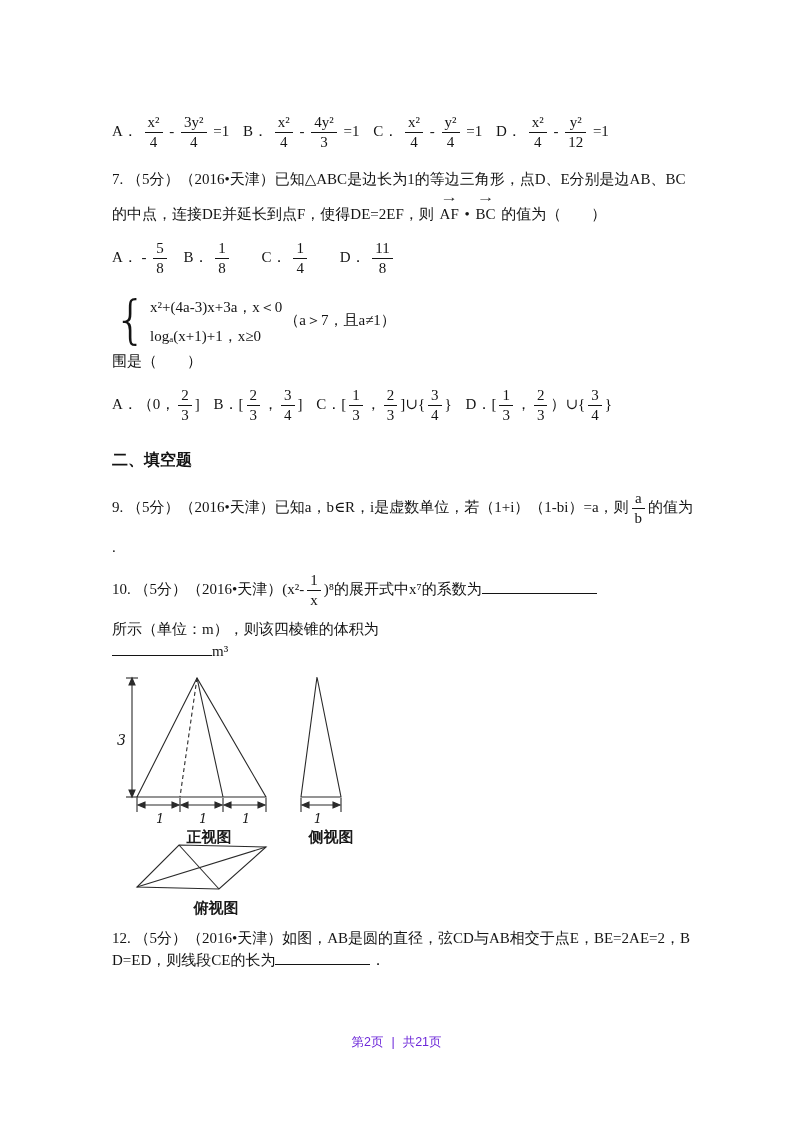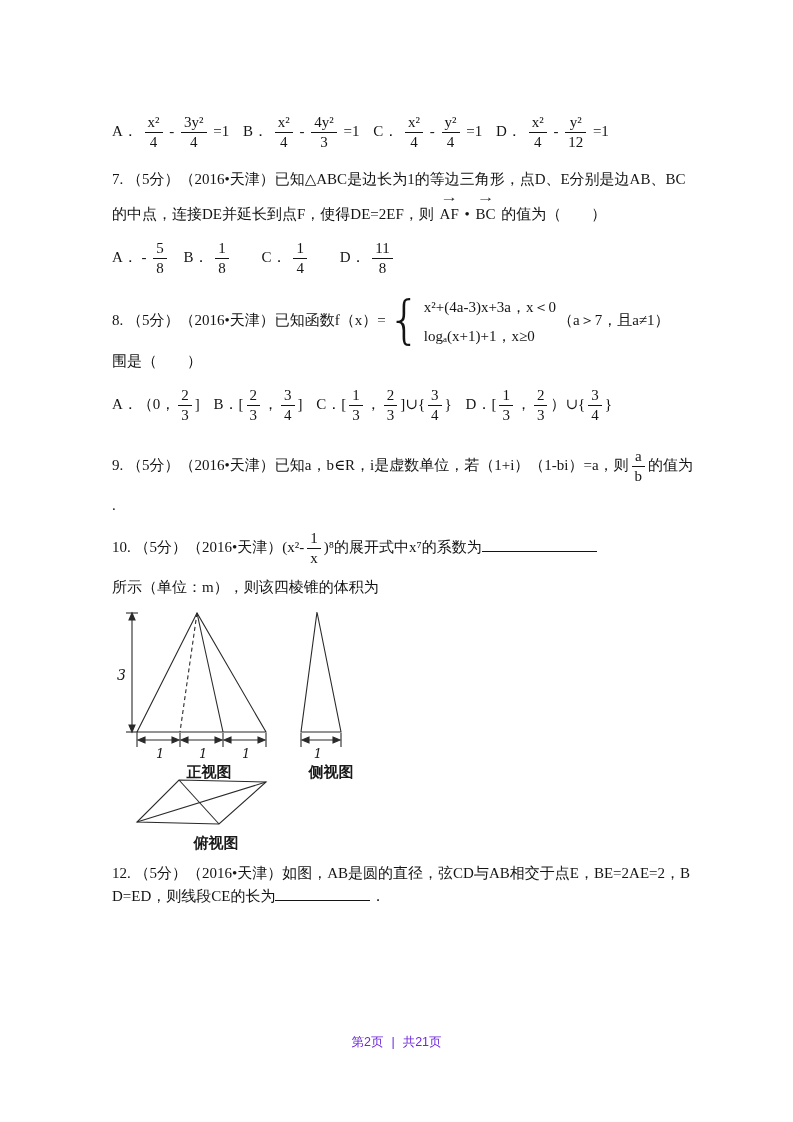--- a/index.html
+++ b/index.html
@@ -98,21 +98,21 @@
       <span>C．</span>
       <span class="frac"><span class="num">1</span><span class="den">4</span></span>
     </span>
     <span class="opt">
       <span>D．</span>
       <span class="frac"><span class="num">11</span><span class="den">8</span></span>
     </span>
   </div>
 
   <div class="line mt6">
-    <span>8. （5分）（2016•天津）已知函数f（x）=</span><span class="pw">
+    <span class="pw">
         <span class="pw-brace">{</span>
         <span class="pw-branches">
           <div class="branch">x²+(4a-3)x+3a，x＜0</div>
           <div class="branch">logₐ(x+1)+1，x≥0</div>
         </span>
       </span><span>（a＞7，且a≠1）</span>
   </div>
   <div class="line">围是（　　）</div>
   <div class="line optrow">
     <span class="opt tight">
@@ -122,31 +122,35 @@
       <span>B．[</span><span class="frac"><span class="num">2</span><span class="den">3</span></span><span>，</span><span class="frac"><span class="num">3</span><span class="den">4</span></span><span>]</span>
     </span>
     <span class="opt tight">
       <span>C．[</span><span class="frac"><span class="num">1</span><span class="den">3</span></span><span>，</span><span class="frac"><span class="num">2</span><span class="den">3</span></span><span>]∪{</span><span class="frac"><span class="num">3</span><span class="den">4</span></span><span>}</span>
     </span>
     <span class="opt tight">
       <span>D．[</span><span class="frac"><span class="num">1</span><span class="den">3</span></span><span>，</span><span class="frac"><span class="num">2</span><span class="den">3</span></span><span>）∪{</span><span class="frac"><span class="num">3</span><span class="den">4</span></span><span>}</span>
     </span>
   </div>
 
+  <div class="sec">二、填空题</div>
 
   <div class="line">
     <span>9. （5分）（2016•天津）已知a，b∈R，i是虚数单位，若（1+i）（1-bi）=a，则</span><span class="frac"><span class="num">a</span><span class="den">b</span></span><span>的值为</span>
   </div>
   <div class="line">.</div>
 
   <div class="line mt6">
     <span>10. （5分）（2016•天津）(x²-</span><span class="frac"><span class="num">1</span><span class="den">x</span></span><span>)⁸的展开式中x⁷的系数为</span><span class="blank w115"></span>
   </div>
 
   <div class="line">所示（单位：m），则该四棱锥的体积为</div>
+  <div class="line">
+    <span class="blank w100"></span><span>m³</span>
+  </div>
 
   <div class="figure">
     <svg width="250" height="252" viewBox="0 0 250 252">
       <g stroke="#2a2a2a" stroke-width="1.1" fill="none">
 
         <polygon points="83,11 23,130 152,130"></polygon>
         <line x1="83" y1="11" x2="66" y2="130" stroke-dasharray="4,3"></line>
         <line x1="83" y1="11" x2="109" y2="130"></line>
 
         <line x1="18" y1="13" x2="18" y2="127"></line>

